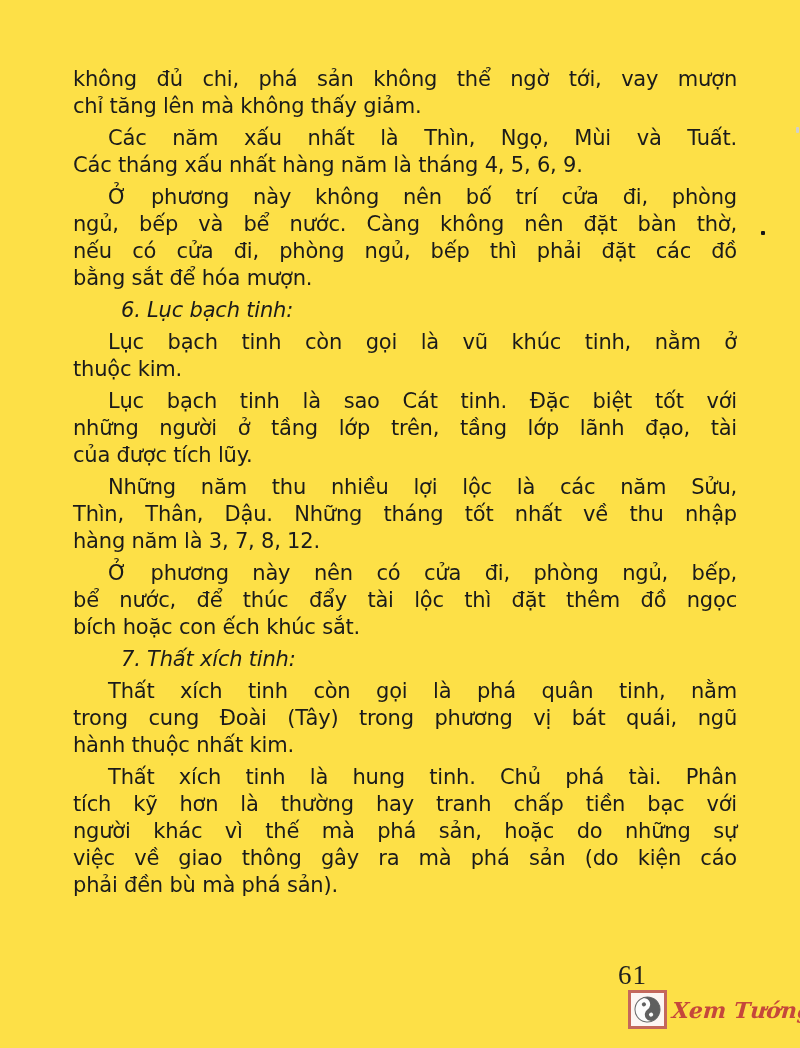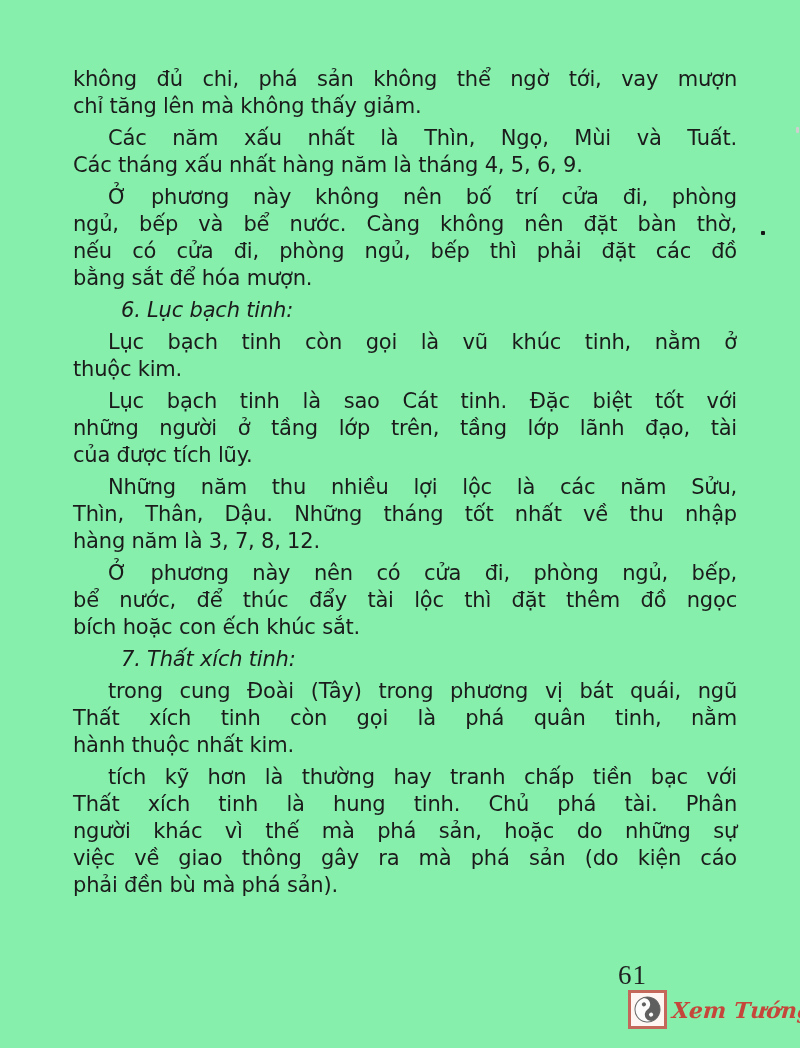--- a/index.html
+++ b/index.html
@@ -1,21 +1,21 @@
 <!DOCTYPE html>
 <html><head>
 <meta charset="utf-8">
 <style>
   html,body{margin:0;padding:0;}
   body{
     width:800px;height:1048px;position:relative;overflow:hidden;
     background:#fefefe;
     font-family:"DejaVu Sans",sans-serif;
   }
-  .page{position:absolute;inset:0;background:#86efac;color:#1b1b1b;}
+  .page{position:absolute;inset:0;background:#fde047;color:#1b1b1b;}
   .textblock{
     position:absolute;left:73px;top:66px;width:664px;
     font-size:21px;line-height:27px;letter-spacing:-0.2px;
     color:#1b1b1b;
   }
   .block{margin:0 0 5px 0;padding:0;}
   .ln{display:block;text-align:justify;text-align-last:justify;}
   .ln.last{text-align:justify;text-align-last:left;}
   .indent .ln:first-child{padding-left:35px;}
   .heading{font-weight:normal;font-style:italic;}
@@ -87,28 +87,28 @@
       <span class="ln">Ở phương này nên có cửa đi, phòng ngủ, bếp,</span>
       <span class="ln">bể nước, để thúc đẩy tài lộc thì đặt thêm đồ ngọc</span>
       <span class="ln last">bích hoặc con ếch khúc sắt.</span>
     </p>
 
     <p class="block heading">
       <span class="ln">7. Thất xích tinh:</span>
     </p>
 
     <p class="block indent">
+      <span class="ln">Thất xích tinh còn gọi là phá quân tinh, nằm</span>
       <span class="ln">trong cung Đoài (Tây) trong phương vị bát quái, ngũ</span>
-      <span class="ln">Thất xích tinh còn gọi là phá quân tinh, nằm</span>
       <span class="ln last">hành thuộc nhất kim.</span>
     </p>
 
     <p class="block indent">
+      <span class="ln">Thất xích tinh là hung tinh. Chủ phá tài. Phân</span>
       <span class="ln">tích kỹ hơn là thường hay tranh chấp tiền bạc với</span>
-      <span class="ln">Thất xích tinh là hung tinh. Chủ phá tài. Phân</span>
       <span class="ln">người khác vì thế mà phá sản, hoặc do những sự</span>
       <span class="ln">việc về giao thông gây ra mà phá sản (do kiện cáo</span>
       <span class="ln last">phải đền bù mà phá sản).</span>
     </p>
 
   </div>
 
   <div class="pagenum">61</div>
 
   <div class="watermark">

